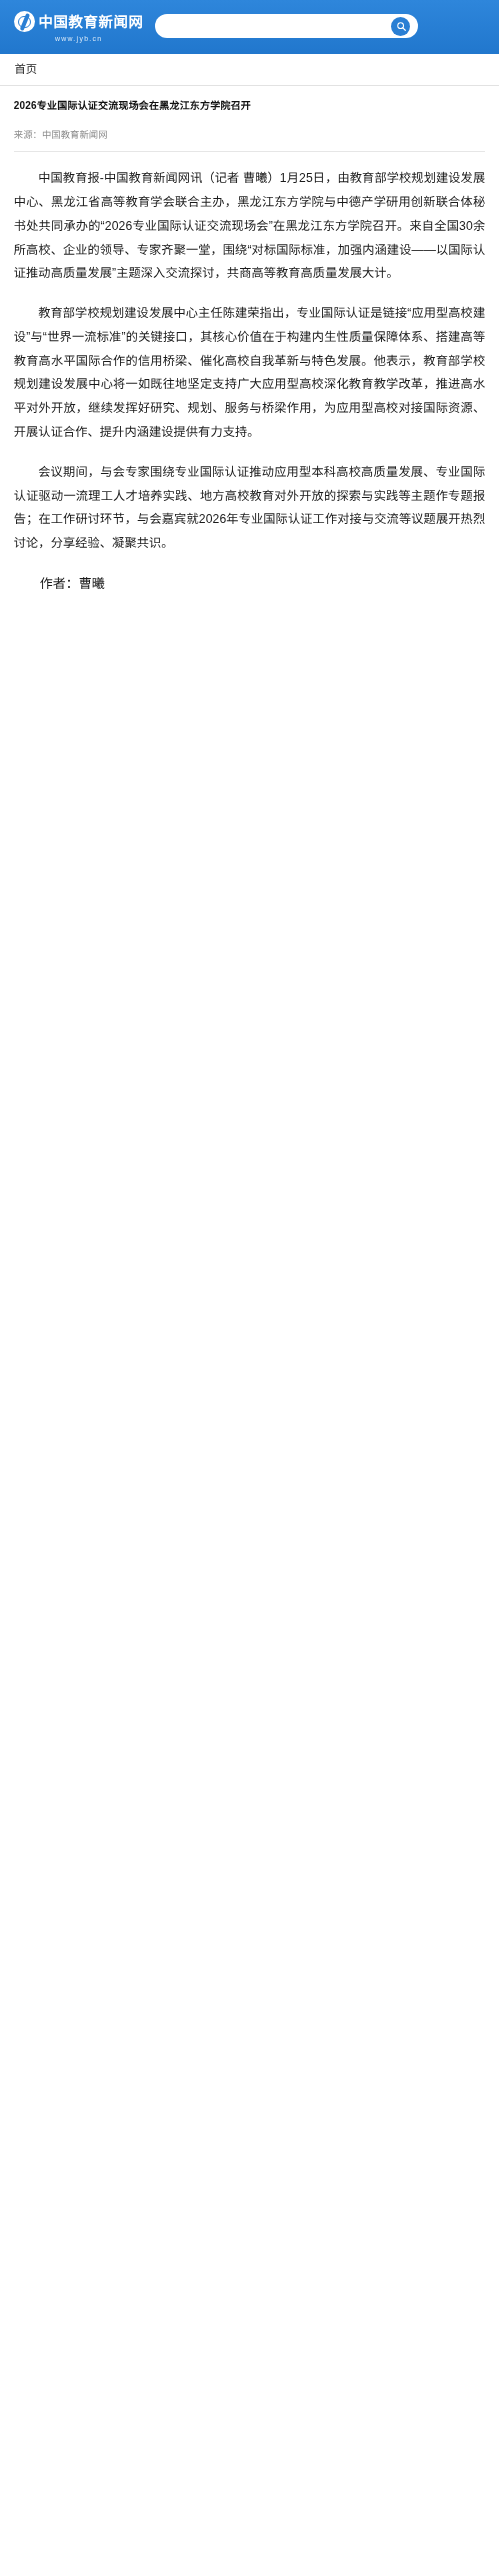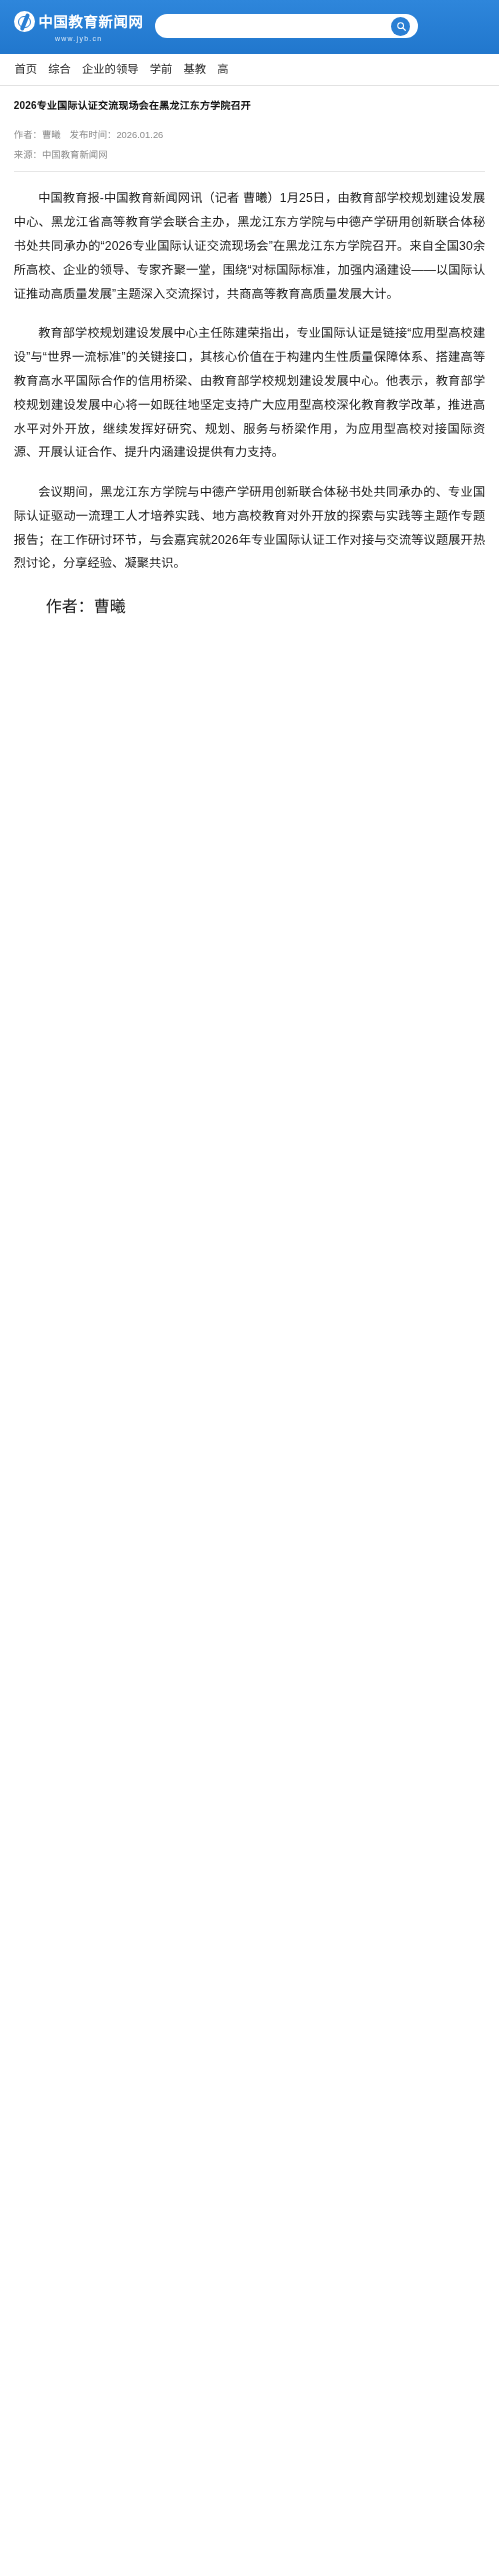--- a/index.html
+++ b/index.html
@@ -105,25 +105,25 @@
     justify-content: center;
     flex: 0 0 auto;
   }
   .search-icon svg { display: block; }
 
   
   .navbar {
     background: #ffffff;
     border-bottom: 0.6px solid #e2e2e2;
     display: flex;
-    align-items: center;
     padding: 0 8.8px;
     height: 31px;
     position: relative;
     overflow: hidden;
+    flex-direction: column;
   }
   .nav-item {
     font-size: 11.3px;
     color: #222;
     padding: 0 5.6px;
     white-space: nowrap;
     line-height: 31px;
   }
   .nav-item.active {
     color: #1f1f1f;
@@ -173,21 +173,21 @@
     font-size: 12.2px;
     line-height: 1.95;
     color: #1a1a1a;
     margin: 16px 0 15px 0;
     text-align: justify;
     text-justify: inter-ideograph;
     text-indent: 2em;
     letter-spacing: 0.1px;
   }
   .signature {
-    font-size: 16px;
+    font-size: 13px;
     line-height: 1.95;
     color: #1a1a1a;
     margin: 2.5px 0 19px 0;
     text-indent: 2em;
   }
 </style>
 </head>
 <body>
 
 <div class="topbar">
@@ -216,30 +216,27 @@
   <span class="nav-item">企业的领导</span>
   <span class="nav-item">学前</span>
   <span class="nav-item">基教</span>
   <span class="nav-clipped">高</span>
   <span class="nav-fade"></span>
 </div>
 
 <div class="article">
   <h1 class="headline">2026专业国际认证交流现场会在黑龙江东方学院召开</h1>
 
-  <div class="meta-line">
-    <span>作者：</span><span class="meta-val">曹曦</span><span class="meta-sep"></span><span>发布时间：</span><span class="meta-val">2026.01.26</span>
-  </div>
 
   <div class="meta-line">
     <span>来源：</span><span class="meta-val">中国教育新闻网</span>
   </div>
 
   <div class="divider"></div>
 
   <div class="body-text">
     <p>中国教育报-中国教育新闻网讯（记者 曹曦）1月25日，由教育部学校规划建设发展中心、黑龙江省高等教育学会联合主办，黑龙江东方学院与中德产学研用创新联合体秘书处共同承办的“2026专业国际认证交流现场会”在黑龙江东方学院召开。来自全国30余所高校、企业的领导、专家齐聚一堂，围绕“对标国际标准，加强内涵建设——以国际认证推动高质量发展”主题深入交流探讨，共商高等教育高质量发展大计。</p>
-    <p>教育部学校规划建设发展中心主任陈建荣指出，专业国际认证是链接“应用型高校建设”与“世界一流标准”的关键接口，其核心价值在于构建内生性质量保障体系、搭建高等教育高水平国际合作的信用桥梁、由教育部学校规划建设发展中心。他表示，教育部学校规划建设发展中心将一如既往地坚定支持广大应用型高校深化教育教学改革，推进高水平对外开放，继续发挥好研究、规划、服务与桥梁作用，为应用型高校对接国际资源、开展认证合作、提升内涵建设提供有力支持。</p>
-    <p>会议期间，黑龙江东方学院与中德产学研用创新联合体秘书处共同承办的、专业国际认证驱动一流理工人才培养实践、地方高校教育对外开放的探索与实践等主题作专题报告；在工作研讨环节，与会嘉宾就2026年专业国际认证工作对接与交流等议题展开热烈讨论，分享经验、凝聚共识。</p>
+    <p>教育部学校规划建设发展中心主任陈建荣指出，专业国际认证是链接“应用型高校建设”与“世界一流标准”的关键接口，其核心价值在于构建内生性质量保障体系、搭建高等教育高水平国际合作的信用桥梁、催化高校自我革新与特色发展。他表示，教育部学校规划建设发展中心将一如既往地坚定支持广大应用型高校深化教育教学改革，推进高水平对外开放，继续发挥好研究、规划、服务与桥梁作用，为应用型高校对接国际资源、开展认证合作、提升内涵建设提供有力支持。</p>
+    <p>会议期间，与会专家围绕专业国际认证推动应用型本科高校高质量发展、专业国际认证驱动一流理工人才培养实践、地方高校教育对外开放的探索与实践等主题作专题报告；在工作研讨环节，与会嘉宾就2026年专业国际认证工作对接与交流等议题展开热烈讨论，分享经验、凝聚共识。</p>
     <div class="signature">作者：曹曦</div>
   </div>
 </div>
 
 
 </body></html>

